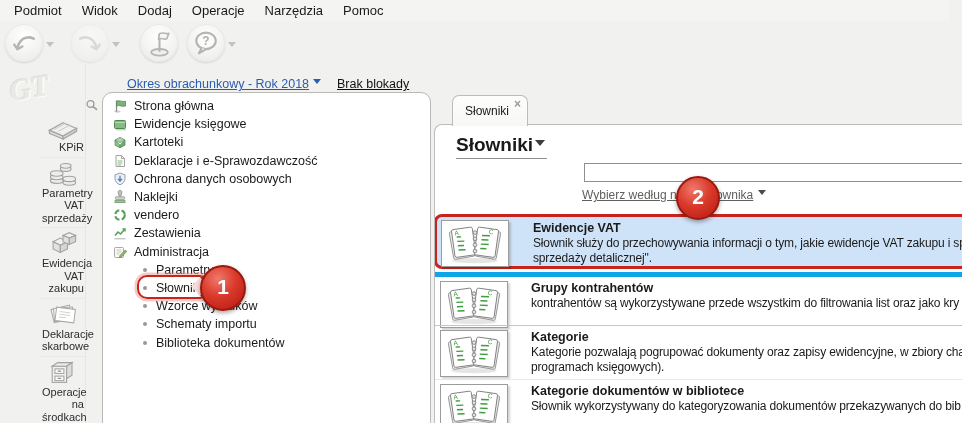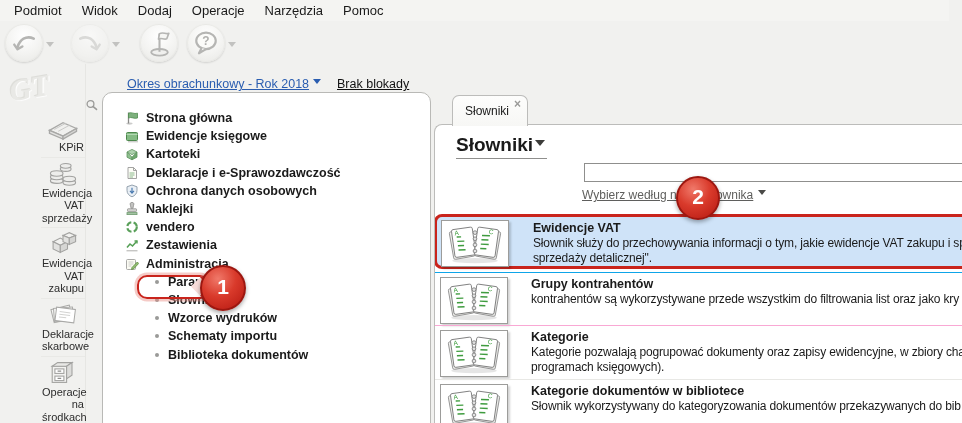--- a/index.html
+++ b/index.html
@@ -35,21 +35,21 @@
   .period-link{position:absolute;left:127px;top:77px;font-size:12.5px;color:#2a5db0;
     text-decoration:underline;z-index:5;}
   .period-link .caret{display:inline-block;width:0;height:0;border:4px solid transparent;
     border-top:5px solid #2a5db0;margin-left:4px;}
   .lock-link{position:absolute;left:337px;top:77px;font-size:12.5px;color:#111;
     text-decoration:underline;z-index:5;}
   
   .tree-panel{position:absolute;left:102px;top:92px;width:329px;height:340px;background:#fff;
     border:1px solid #b9b9b6;border-radius:10px 10px 0 0;box-sizing:border-box;z-index:2;}
   .pin{position:absolute;left:85px;top:98px;width:15px;height:15px;z-index:6;}
-  .tree{list-style:none;margin:12px;padding:4px 0 0 0;font-weight:bold;}
+  .tree{list-style:none;margin:0;padding:4px 0 0 0;}
   .tree li{height:18.2px;display:flex;align-items:center;padding-left:10px;font-size:12.5px;
     white-space:nowrap;cursor:default;}
   .tree li svg.ti{width:14px;height:14px;margin-right:7px;flex:0 0 auto;}
   .tree li.sub{padding-left:40px;}
   .bullet{width:4px;height:4px;border-radius:50%;background:#9a9a98;margin-right:9px;flex:0 0 auto;}
   
   .tab{position:absolute;left:452px;top:95px;width:76px;height:31px;box-sizing:border-box;
     background:linear-gradient(#fdfdfc,#f7f7f5);border:1px solid #bcbcba;border-bottom:none;
     border-radius:7px 7px 0 0;font-size:12px;display:flex;align-items:center;
     padding-left:12px;z-index:4;}
@@ -61,21 +61,21 @@
     border-bottom:1px solid #8f8f8d;padding:0 2px 2px 0;}
   .page-title .caret{display:inline-block;width:0;height:0;border:5px solid transparent;
     border-top:6px solid #3c3c3a;margin-left:2px;}
   .search-input{position:absolute;left:149px;top:38px;width:372px;height:17px;
     border:1px solid #8f8f8d;background:#fff;font-size:12px;padding:0 3px;box-sizing:content-box;}
   .filter-link{position:absolute;left:147px;top:63px;font-size:12px;color:#5f5f5d;}
   .filter-link .lbl{text-decoration:underline;}
   .filter-link .caret{display:inline-block;width:0;height:0;border:4px solid transparent;
     border-top:5px solid #4a4a48;margin-left:5px;}
   .row{position:absolute;left:0;width:528px;height:53px;box-sizing:border-box;}
-  .row.r2{top:147px;border-top:1px solid #0ea5e9;}
+  .row.r2{top:147px;border-top:5px solid #0ea5e9;}
   .row.r3{top:200px;border-top:1px solid #f9a8d4;}
   .row.r4{top:254px;border-top:1px solid #e8e8e5;}
   .row.selected{top:89px;left:-1px;width:540px;height:55px;background:#cfe3f8;
     border:3px solid #c9241c;border-radius:8px;}
   .icon-box{position:absolute;left:5px;top:4px;width:66px;height:45px;background:#fff;
     border:1px solid #9c9c9a;box-shadow:1.5px 1.5px 2px rgba(0,0,0,.18);
     display:flex;align-items:center;justify-content:center;}
   .row.selected .icon-box{left:4px;top:3px;}
   .icon-box svg{width:58px;height:42px;}
   .texts{position:absolute;left:96px;top:4px;right:0;}
@@ -279,21 +279,21 @@
   <div class="side-item">
     <svg>
         <use href="#sym-ledger"></use>
       </svg>
     <span>KPiR</span>
   </div>
   <div class="side-item">
     <svg>
         <use href="#sym-coins"></use>
       </svg>
-    <span>Ewidencja VAT sprzedaży</span>
+    <span>Parametry VAT sprzedaży</span>
   </div>
   <div class="side-item">
     <svg>
         <use href="#sym-boxes"></use>
       </svg>
     <span>Ewidencja VAT zakupu</span>
   </div>
   <div class="side-item">
     <svg>
         <use href="#sym-docs"></use>

